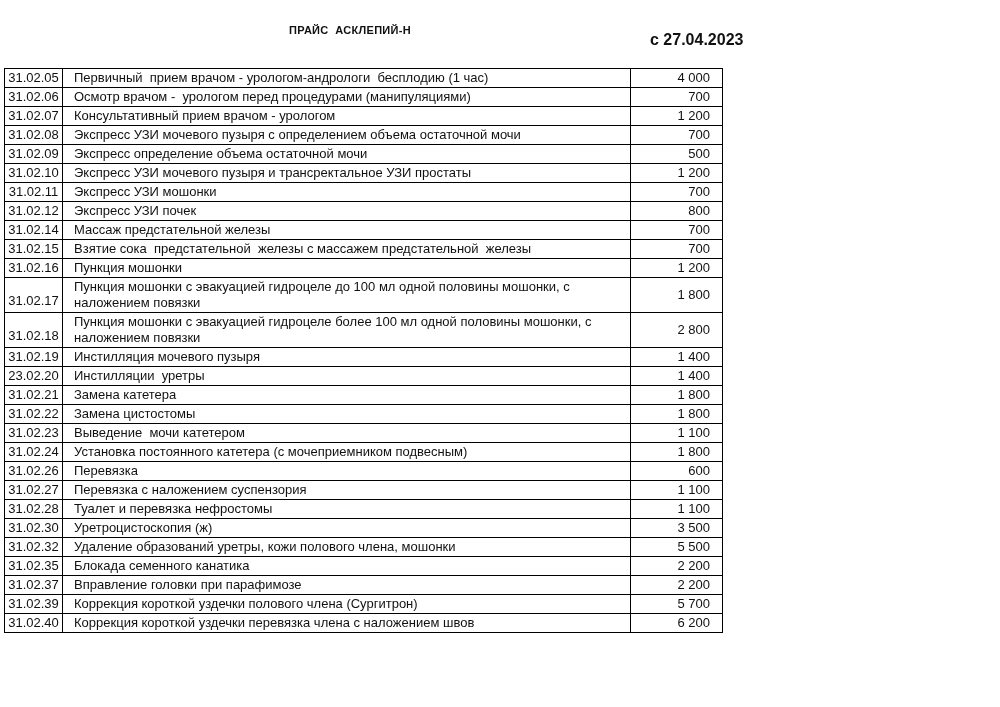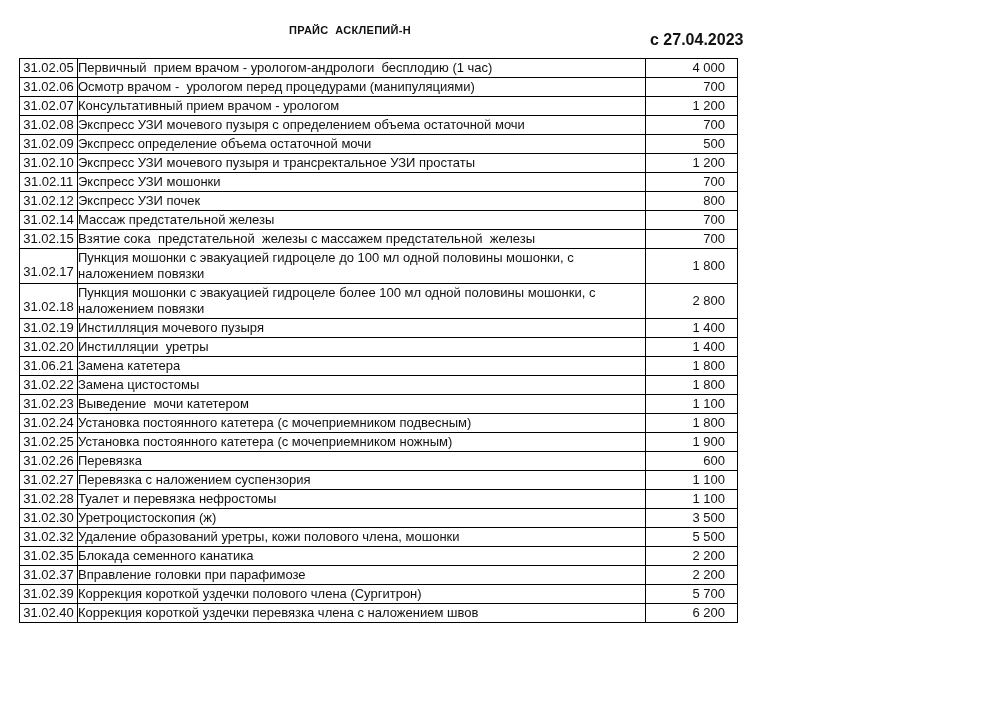--- a/index.html
+++ b/index.html
@@ -26,42 +26,41 @@
   }
   .doc-date {
     position: absolute;
     top: 31px;
     left: 650px;
     font-size: 16px;
     font-weight: bold;
   }
   table.price-table {
     position: absolute;
-    top: 58px;
+    top: 68px;
     left: 4px;
     width: 718px;
     border-collapse: collapse;
     table-layout: fixed;
-    margin-left: 15px;
   }
   table.price-table td {
     border: 1px solid #000000;
     font-size: 13px;
     line-height: 16px;
     vertical-align: middle;
     overflow: hidden;
   }
   table.price-table tr { height: 19px; }
   td.c-code {
     text-align: center;
     font-size: 12.5px;
     padding: 0 2px;
   }
   td.c-desc {
-    padding: 1px 5px 1px 0;
+    padding: 1px 5px 1px 11px;
     white-space: pre-wrap;
   }
   td.c-price {
     text-align: right;
     padding: 0 12px 0 10px;
   }
   tr.tall td.c-code {
     vertical-align: bottom;
     padding-bottom: 3px;
   }
@@ -123,64 +122,64 @@
         <tr>
           <td class="c-code">31.02.14</td>
           <td class="c-desc">Массаж предстательной железы</td>
           <td class="c-price">700</td>
         </tr>
         <tr>
           <td class="c-code">31.02.15</td>
           <td class="c-desc">Взятие сока  предстательной  железы с массажем предстательной  железы</td>
           <td class="c-price">700</td>
         </tr>
+        <tr>
+          <td class="c-code">31.02.16</td>
+          <td class="c-desc">Пункция мошонки</td>
+          <td class="c-price">1 200</td>
+        </tr>
         <tr class="tall">
           <td class="c-code">31.02.17</td>
           <td class="c-desc">Пункция мошонки с эвакуацией гидроцеле до 100 мл одной половины мошонки, с наложением повязки</td>
           <td class="c-price">1 800</td>
         </tr>
         <tr class="tall">
           <td class="c-code">31.02.18</td>
           <td class="c-desc">Пункция мошонки с эвакуацией гидроцеле более 100 мл одной половины мошонки, с наложением повязки</td>
           <td class="c-price">2 800</td>
         </tr>
         <tr>
           <td class="c-code">31.02.19</td>
           <td class="c-desc">Инстилляция мочевого пузыря</td>
           <td class="c-price">1 400</td>
         </tr>
         <tr>
-          <td class="c-code">31.02.20</td>
+          <td class="c-code">23.02.20</td>
           <td class="c-desc">Инстилляции  уретры</td>
           <td class="c-price">1 400</td>
         </tr>
         <tr>
-          <td class="c-code">31.06.21</td>
+          <td class="c-code">31.02.21</td>
           <td class="c-desc">Замена катетера</td>
           <td class="c-price">1 800</td>
         </tr>
         <tr>
           <td class="c-code">31.02.22</td>
           <td class="c-desc">Замена цистостомы</td>
           <td class="c-price">1 800</td>
         </tr>
         <tr>
           <td class="c-code">31.02.23</td>
           <td class="c-desc">Выведение  мочи катетером</td>
           <td class="c-price">1 100</td>
         </tr>
         <tr>
           <td class="c-code">31.02.24</td>
           <td class="c-desc">Установка постоянного катетера (с мочеприемником подвесным)</td>
           <td class="c-price">1 800</td>
-        </tr>
-        <tr>
-          <td class="c-code">31.02.25</td>
-          <td class="c-desc">Установка постоянного катетера (с мочеприемником ножным)</td>
-          <td class="c-price">1 900</td>
         </tr>
         <tr>
           <td class="c-code">31.02.26</td>
           <td class="c-desc">Перевязка</td>
           <td class="c-price">600</td>
         </tr>
         <tr>
           <td class="c-code">31.02.27</td>
           <td class="c-desc">Перевязка с наложением суспензория</td>
           <td class="c-price">1 100</td>

